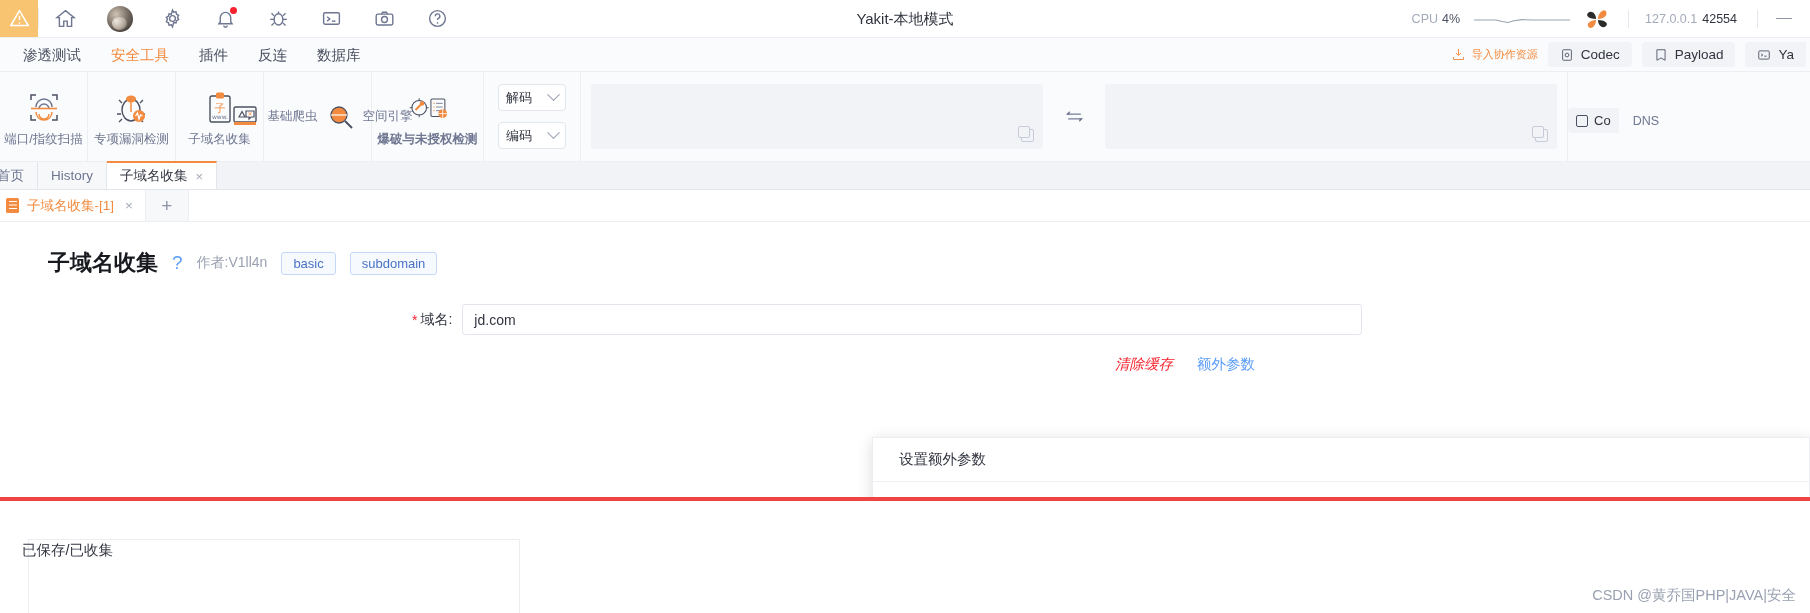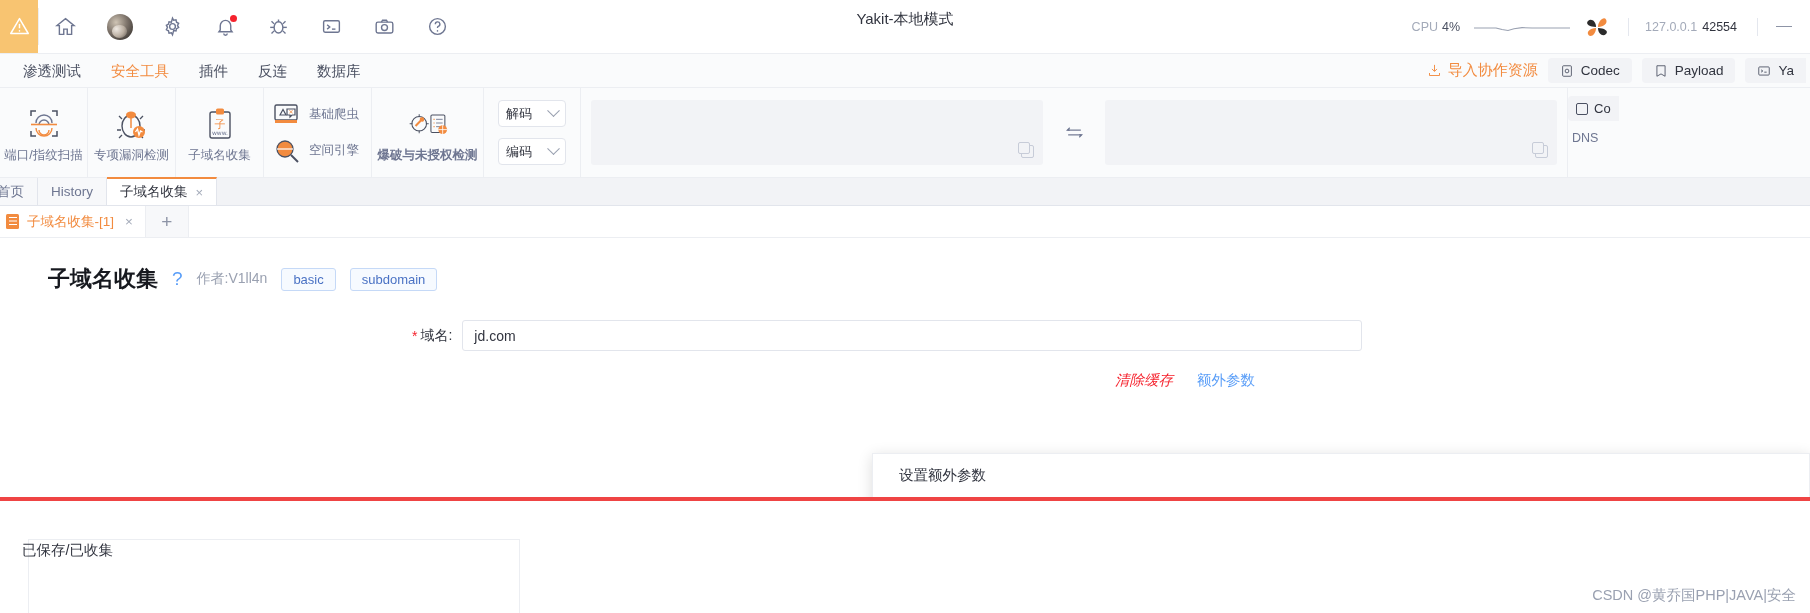--- a/index.html
+++ b/index.html
@@ -7,21 +7,21 @@
     width: 1810px; height: 613px;
     font-family: "Liberation Sans", "DejaVu Sans", sans-serif;
     background: #ffffff;
     overflow: hidden;
     position: relative;
     color: #31343f;
   }
 
   
   .titlebar {
-    height: 54px; display: flex; align-items: stretch;
+    height: 38px; display: flex; align-items: stretch;
     background: #ffffff; border-bottom: 1px solid #eceef2;
     position: relative;
   }
   .warn-block {
     width: 38px; background: #f8c471; display: flex;
     align-items: center; justify-content: center;
   }
   .warn-block svg { width: 21px; height: 21px; }
   .tb-icons { display: flex; align-items: center; }
   .tb-icon {
@@ -71,21 +71,21 @@
     height: 34px; display: flex; align-items: center;
     background: #fafbfc; border-bottom: 1px solid #eceef2; padding-left: 8px;
   }
   .menu-item {
     font-size: 14.5px; color: #4b5162; padding: 0 15px; line-height: 34px;
   }
   .menu-item.active { color: #f28b3f; }
   .menu-right { margin-left: auto; display: flex; align-items: center; gap: 10px; padding-right: 4px; }
   .imp-res {
     display: flex; align-items: center; gap: 6px; color: #f28b3f;
-    font-size: 15px;
+    font-size: 11px;
   }
   .imp-res svg { width: 15px; height: 15px; stroke: #f28b3f; fill: none; stroke-width: 1.5; }
   .pill {
     display: flex; align-items: center; gap: 7px; background: #f2f3f6;
     border-radius: 4px; padding: 5px 12px; font-size: 13.5px; color: #31343f;
   }
   .pill svg { width: 14px; height: 14px; stroke: #4b5162; fill: none; stroke-width: 1.5; }
   .pill.cut { border-radius: 4px 0 0 4px; }
 
   
@@ -94,21 +94,21 @@
     background: #fafbfc; border-bottom: 1px solid #eceef2;
   }
   .tool {
     width: 88px; display: flex; flex-direction: column; align-items: center;
     justify-content: center; gap: 3px; border-right: 1px solid #eceef2;
   }
   .tool-ic { width: 44px; height: 42px; }
   .tool-lbl { font-size: 12.5px; color: #6e7691; white-space: nowrap; }
   .tool.wide { width: 112px; font-weight: bold; }
   .tool-stack {
-    width: 108px; display: flex; flex-direction: column; justify-content: center;
+    width: 108px; display: flex; flex-direction: row; justify-content: center;
     gap: 8px; border-right: 1px solid #eceef2; padding-left: 8px;
   }
   .stack-row { display: flex; align-items: center; gap: 7px; }
   .stack-row .si { width: 30px; height: 28px; }
   .stack-row .sl { font-size: 12.5px; color: #6e7691; white-space: nowrap; }
   .codec-col {
     display: flex; flex-direction: column; justify-content: center; gap: 11px;
     padding: 0 14px; border-right: 1px solid #eceef2;
   }
   .sel {
@@ -123,21 +123,21 @@
     position: relative; max-width: 452px;
   }
   .dz-copy { position: absolute; right: 9px; bottom: 7px; width: 13px; height: 13px;
              border: 1.4px solid #c7ccd8; border-radius: 2px; }
   .dz-copy::before{ content:""; position:absolute; left:-4px; top:-4px; width:10px;height:10px;
              border:1.4px solid #c7ccd8; border-radius:2px; background:#f2f3f6; }
   .swap { width: 42px; display: flex; align-items: center; justify-content: center; }
   .swap svg { width: 19px; height: 19px; stroke: #6e7691; fill: none; stroke-width: 1.5; }
   .right-panel {
     width: 56px; border-left: 1px solid #eceef2; padding-top: 8px;
-    display: flex; flex-direction: column; align-items: flex-start; gap: 10px;
+    display: flex; flex-direction: row; align-items: center; gap: 10px;
   }
   .co-chip {
     background: #f2f3f6; border-radius: 4px 0 0 4px; padding: 5px 8px;
     font-size: 13px; color: #31343f; display: flex; align-items: center; gap: 6px;
   }
   .co-chip .dot { width: 12px; height: 12px; border-radius: 2px; border: 1.4px solid #4b5162; }
   .dns-lbl { font-size: 12.5px; color: #6e7691; padding-left: 4px; }
 
   
   .tabbar {

